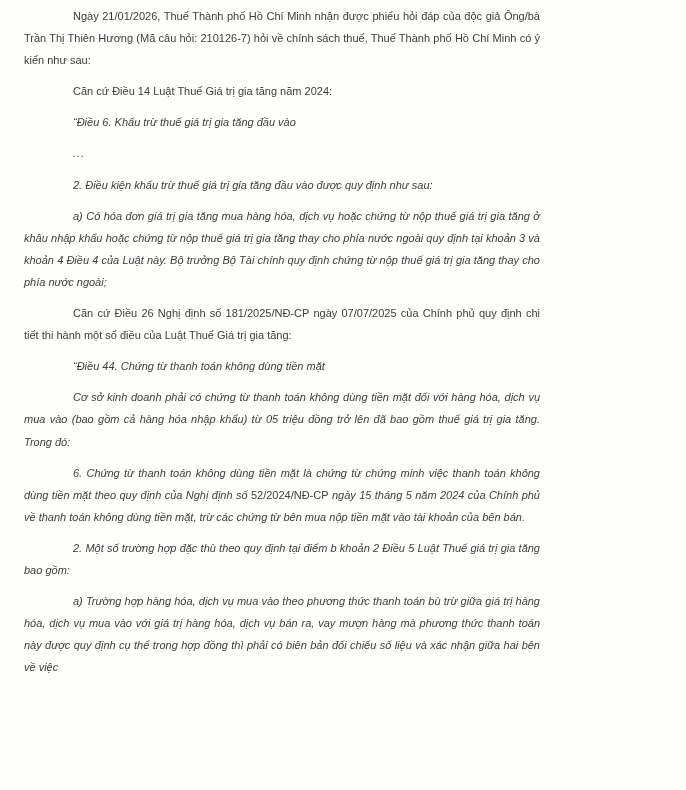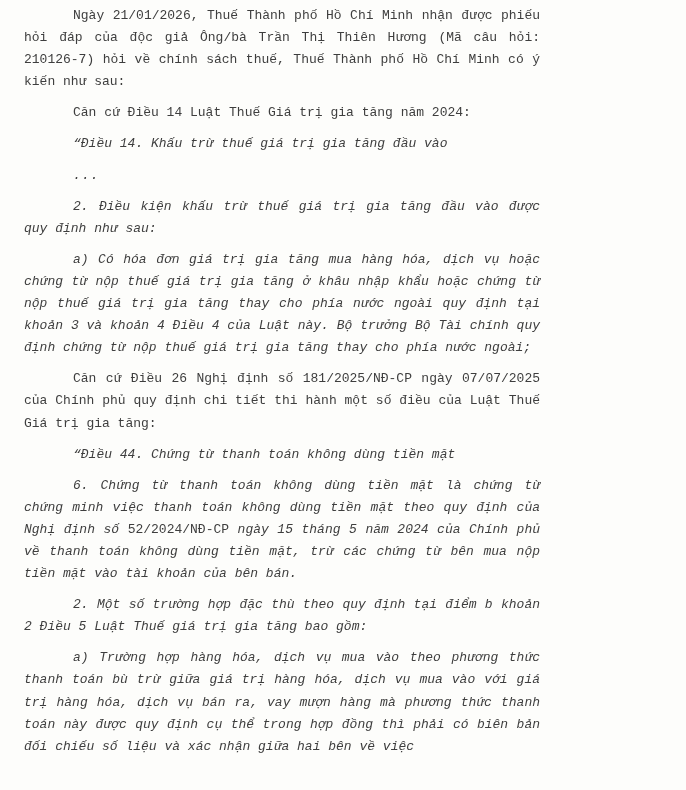--- a/index.html
+++ b/index.html
@@ -10,22 +10,22 @@
   body {
     width: 686px;
     height: 790px;
     overflow: hidden;
   }
   .doc-page {
     box-sizing: border-box;
     width: 562px;
     height: 790px;
     padding: 5px 22px 0 24px;
-    font-family: Liberation Mono, monospace;
-    font-size: 13px;
+    font-family: Liberation Sans, sans-serif;
+    font-size: 11px;
     line-height: 22.1px;
     color: #3e3e3e;
     text-align: justify;
     -webkit-font-smoothing: antialiased;
   }
   .doc-page p {
     margin: 0 0 9px 0;
     text-indent: 49px;
   }
   .doc-page p.ital {
@@ -40,33 +40,34 @@
 </style>
 </head>
 <body>
 
 <div class="doc-page">
 
   <p>Ngày 21/01/2026, Thuế Thành phố Hồ Chí Minh nhận được phiếu hỏi đáp của độc giả Ông/bà Trần Thị Thiên Hương (Mã câu hỏi: 210126-7) hỏi về chính sách thuế, Thuế Thành phố Hồ Chí Minh có ý kiến như sau:</p>
 
   <p>Căn cứ Điều 14 Luật Thuế Giá trị gia tăng năm 2024:</p>
 
-  <p class="ital">“Điều 14. Khấu trừ thuế giá trị gia tăng đầu vào</p>
+  <p class="ital">“Điều 6. Khấu trừ thuế giá trị gia tăng đầu vào</p>
 
   <p class="ital ellipsis-line">...</p>
 
   <p class="ital">2. Điều kiện khấu trừ thuế giá trị gia tăng đầu vào được quy định như sau:</p>
 
   <p class="ital">a) Có hóa đơn giá trị gia tăng mua hàng hóa, dịch vụ hoặc chứng từ nộp thuế giá trị gia tăng ở khâu nhập khẩu hoặc chứng từ nộp thuế giá trị gia tăng thay cho phía nước ngoài quy định tại khoản 3 và khoản 4 Điều 4 của Luật này. Bộ trưởng Bộ Tài chính quy định chứng từ nộp thuế giá trị gia tăng thay cho phía nước ngoài;</p>
 
 
   <p>Căn cứ Điều 26 Nghị định số 181/2025/NĐ-CP ngày 07/07/2025 của Chính phủ quy định chi tiết thi hành một số điều của Luật Thuế Giá trị gia tăng:</p>
 
   <p class="ital">“Điều 44. Chứng từ thanh toán không dùng tiền mặt</p>
 
+  <p class="ital">Cơ sở kinh doanh phải có chứng từ thanh toán không dùng tiền mặt đối với hàng hóa, dịch vụ mua vào (bao gồm cả hàng hóa nhập khẩu) từ 05 triệu đồng trở lên đã bao gồm thuế giá trị gia tăng. Trong đó:</p>
 
   <p class="ital">
     <span>6. Chứng từ thanh toán không dùng tiền mặt là chứng từ chứng minh việc thanh toán không dùng tiền mặt theo quy định của Nghị định số </span><span class="upright">52/2024/NĐ-CP</span><span> ngày 15 tháng 5 năm 2024 của Chính phủ về thanh toán không dùng tiền mặt, trừ các chứng từ bên mua nộp tiền mặt vào tài khoản của bên bán.</span>
   </p>
 
   <p class="ital">2. Một số trường hợp đặc thù theo quy định tại điểm b khoản 2 Điều 5 Luật Thuế giá trị gia tăng bao gồm:</p>
 
   <p class="ital">a) Trường hợp hàng hóa, dịch vụ mua vào theo phương thức thanh toán bù trừ giữa giá trị hàng hóa, dịch vụ mua vào với giá trị hàng hóa, dịch vụ bán ra, vay mượn hàng mà phương thức thanh toán này được quy định cụ thể trong hợp đồng thì phải có biên bản đối chiếu số liệu và xác nhận giữa hai bên về việc</p>
 
 </div>

